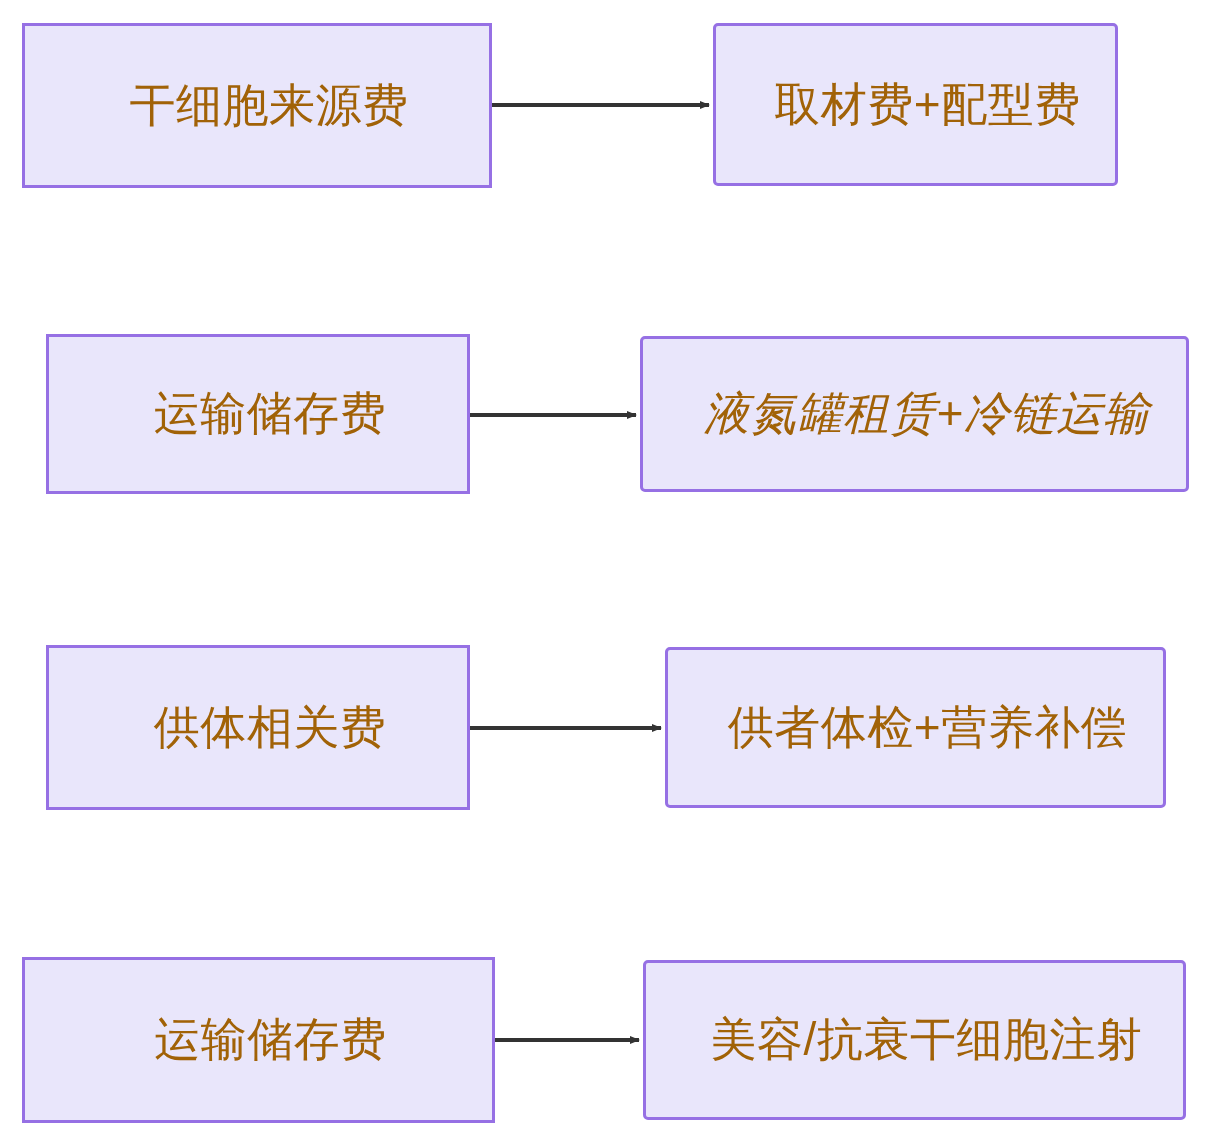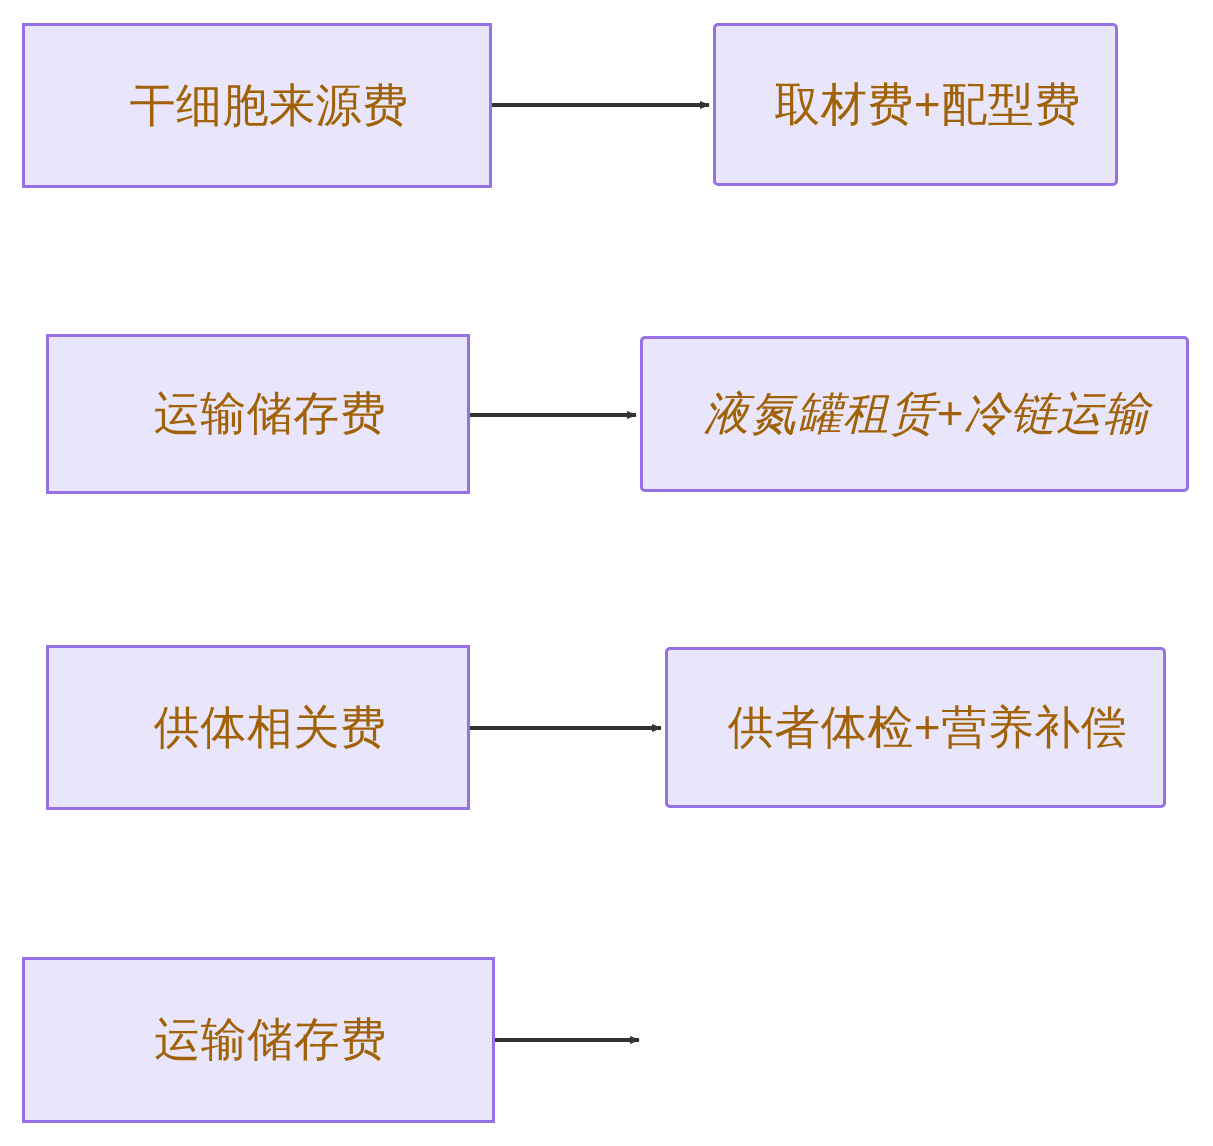--- a/index.html
+++ b/index.html
@@ -91,14 +91,17 @@
   <div class="node square" style="left:46px; top:645px; width:424px; height:165px;">
     <span class="node-label">供体相关费</span>
   </div>
   <div class="node rounded" style="left:665px; top:647px; width:501px; height:161px;">
     <span class="node-label">供者体检+营养补偿</span>
   </div>
 
   <div class="node square" style="left:22px; top:957px; width:473px; height:166px;">
     <span class="node-label">运输储存费</span>
   </div>
+  <div class="node rounded" style="left:643px; top:960px; width:543px; height:160px;">
+    <span class="node-label">美容/抗衰干细胞注射</span>
+  </div>
 
 </div>
 
 </body></html>

